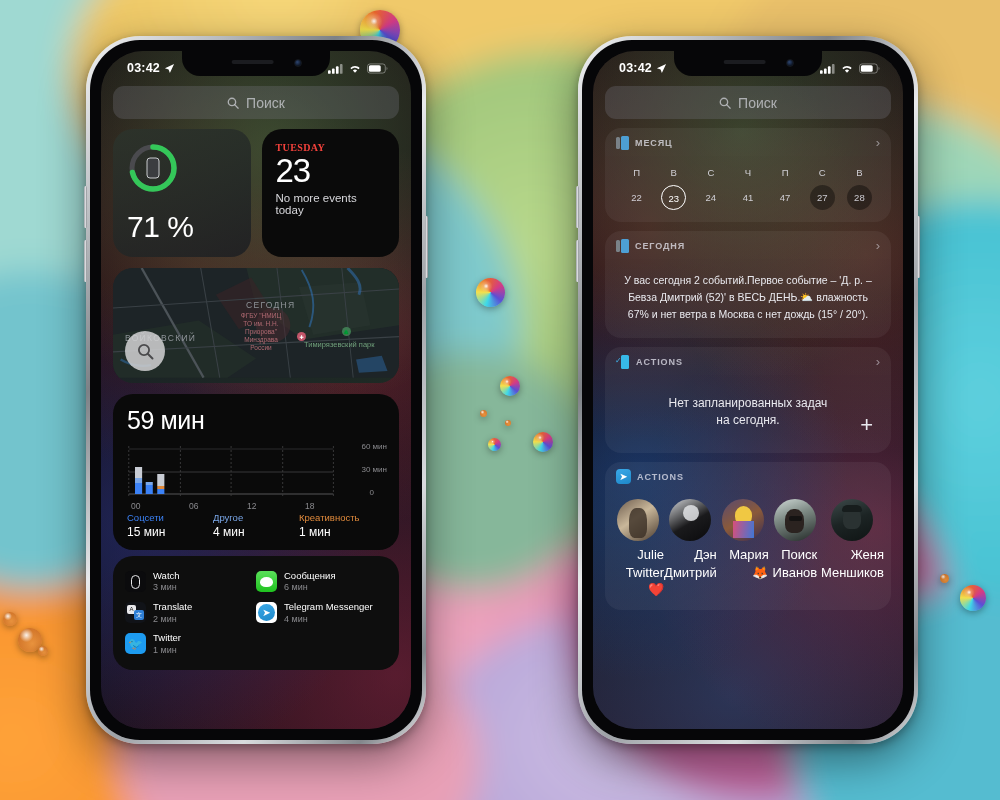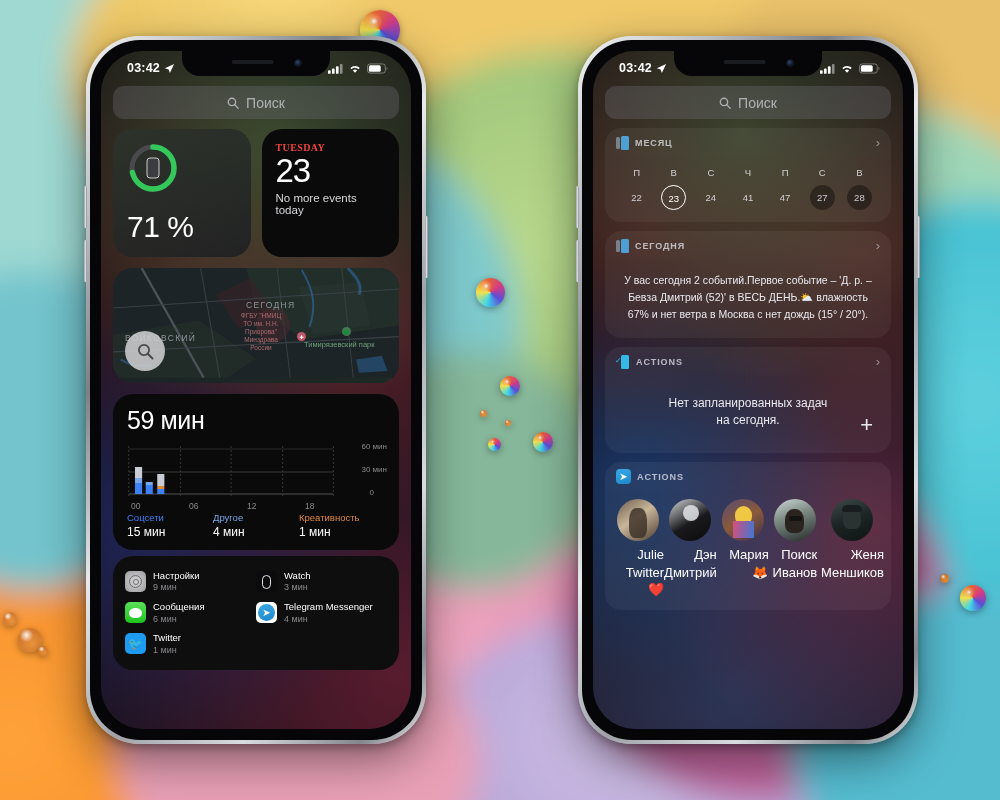--- a/index.html
+++ b/index.html
@@ -441,45 +441,45 @@
             </div>
             <div class="st-cat" style="text-align:left">
               <div class="nm" style="color:#e08a3c">Креативность</div>
               <div class="vl">1 мин</div>
             </div>
           </div>
         </div>
 
         <div class="w-apps">
           <div class="appitem">
-            <div class="appicon" style="background:radial-gradient(circle at 50% 50%,#d8d8da,#9a9a9c)">
-              <div style="position:absolute;inset:4px;border:1.4px solid #6d6d70;border-radius:50%"></div>
-              <div style="position:absolute;inset:7.5px;border:1.2px solid #6d6d70;border-radius:50%"></div>
-            </div>
-            <div>
-              <div class="appname">Настройки</div>
-              <div class="apptime">9 мин</div>
-            </div>
-          </div>
-          <div class="appitem">
             <div class="appicon" style="background:#0b0b0d">
               <div style="position:absolute;left:6px;top:3.5px;width:9px;height:14px;border:1.4px solid #e8e8ea;border-radius:5px"></div>
             </div>
             <div>
               <div class="appname">Watch</div>
               <div class="apptime">3 мин</div>
             </div>
           </div>
           <div class="appitem">
             <div class="appicon" style="background:linear-gradient(180deg,#5ae05a,#1fc21f);display:flex;align-items:center;justify-content:center">
               <div style="width:13px;height:10px;background:#fff;border-radius:50% 50% 45% 45%"></div>
             </div>
             <div>
               <div class="appname">Сообщения</div>
               <div class="apptime">6 мин</div>
+            </div>
+          </div>
+          <div class="appitem">
+            <div class="appicon" style="background:#111318">
+              <div style="position:absolute;left:2px;top:3px;width:9px;height:9px;background:#e9e9ec;border-radius:2px;color:#111;font-size:6px;text-align:center;line-height:9px">A</div>
+              <div style="position:absolute;left:9px;top:8px;width:10px;height:10px;background:#2f7fd6;border-radius:2px;color:#fff;font-size:6px;text-align:center;line-height:10px">文</div>
+            </div>
+            <div>
+              <div class="appname">Translate</div>
+              <div class="apptime">2 мин</div>
             </div>
           </div>
           <div class="appitem">
             <div class="appicon" style="background:#fff;display:flex;align-items:center;justify-content:center">
               <div style="width:17px;height:17px;border-radius:50%;background:linear-gradient(160deg,#3aa9e8,#1e88c9);display:flex;align-items:center;justify-content:center;color:#fff;font-size:10px">➤</div>
             </div>
             <div>
               <div class="appname">Telegram Messenger</div>
               <div class="apptime">4 мин</div>
             </div>

